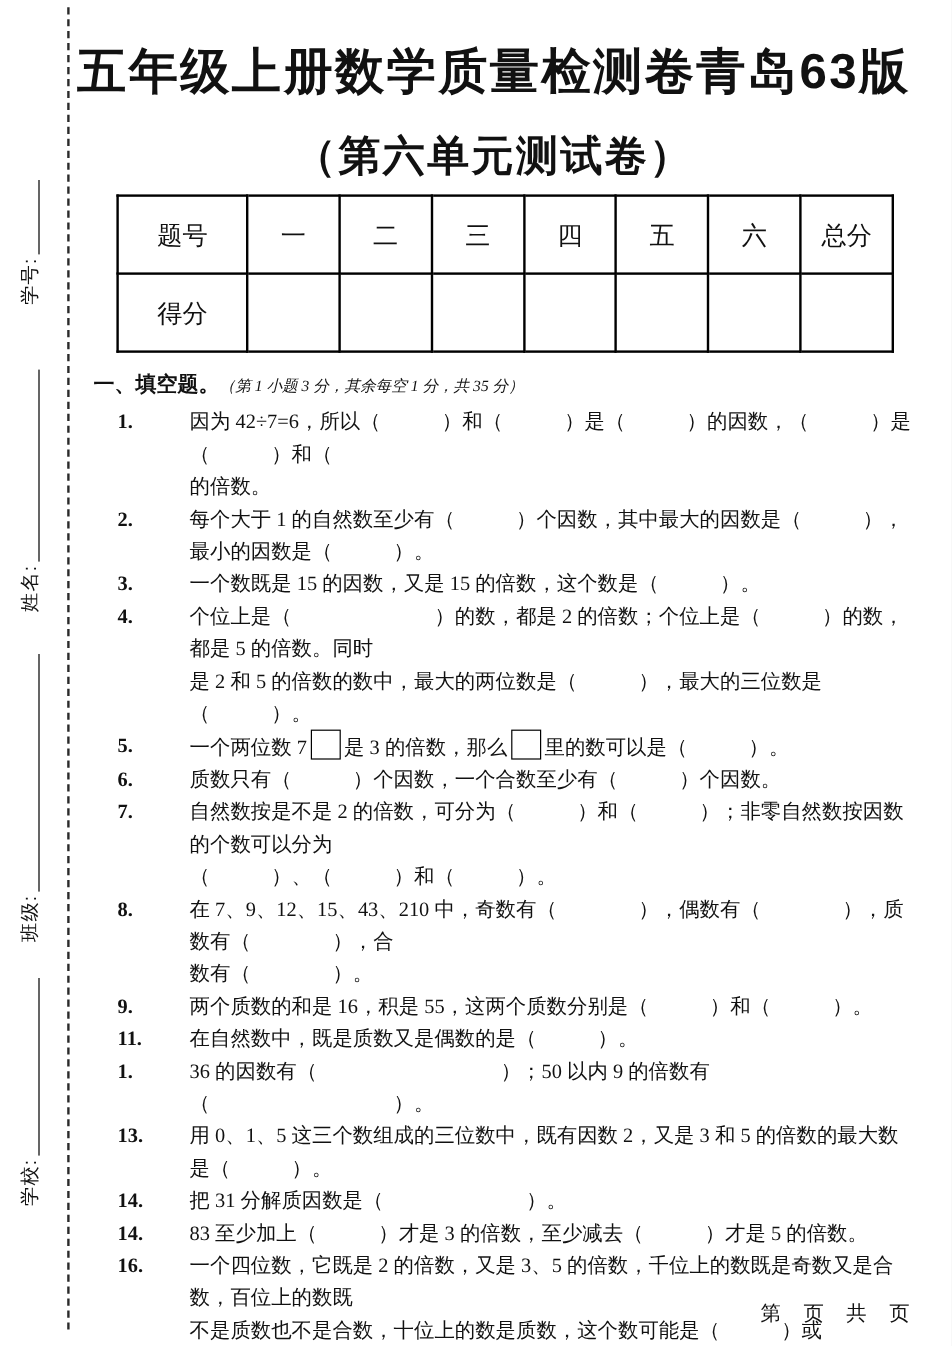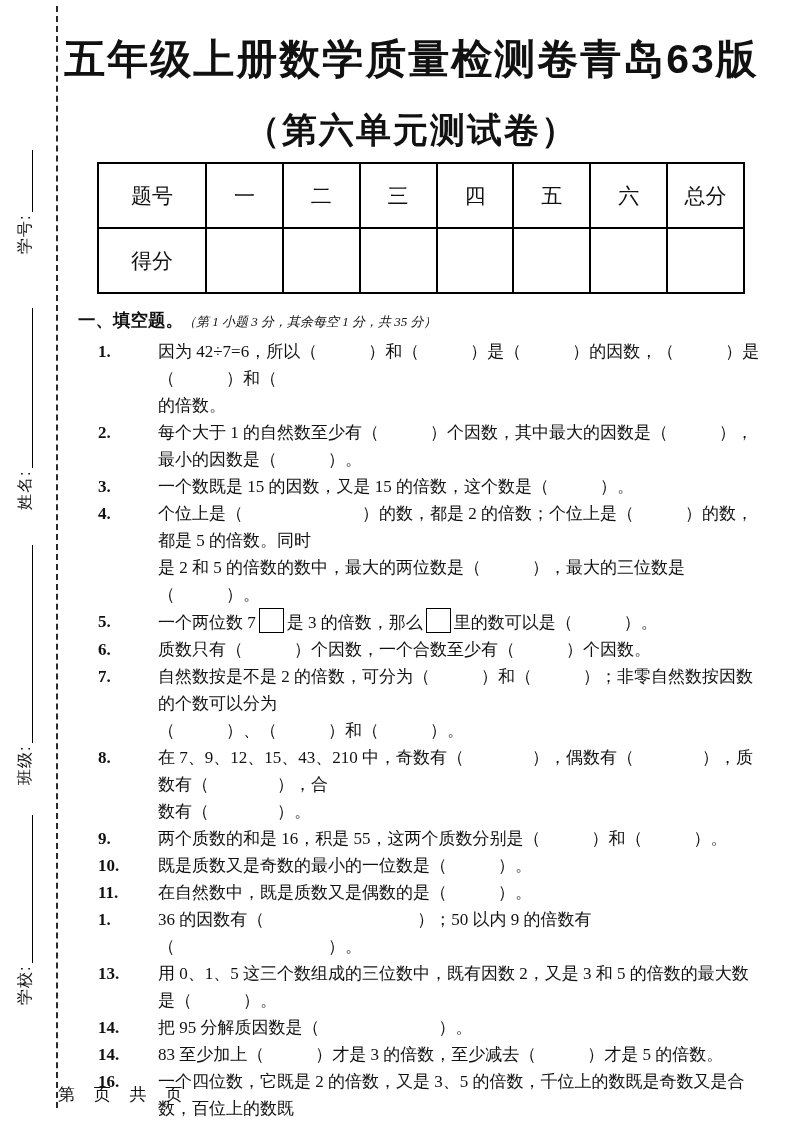--- a/index.html
+++ b/index.html
@@ -32,21 +32,21 @@
   .sec-h{margin:13px 0 2px 20px;font-size:17.5px;font-weight:bold;line-height:27px;
          font-family:"Liberation Sans",sans-serif;}
   .sec-note{font-weight:normal;font-size:13px;font-style:italic;
             font-family:"Liberation Serif",serif;}
   .qlist{margin:3px 0 0 40px;}
   .q{display:flex;align-items:flex-start;font-size:17px;line-height:27px;}
   .qnum{flex:0 0 28px;font-weight:bold;}
   .qbody{flex:1;white-space:pre-wrap;margin-left:32px;}
   .bbox{display:inline-block;width:23px;height:23px;border:1.7px solid #000;
         vertical-align:-5px;margin:0 3px;}
-  .footer{position:absolute;bottom:16px;left:58px;width:707px;text-align:left;
+  .footer{position:absolute;bottom:16px;left:58px;width:707px;text-align:right;
           font-size:17px;letter-spacing:7px;font-family:"Liberation Sans",sans-serif;}
 </style>
 </head>
 <body>
 
 <div class="page">
 
   <div class="dash-line"></div>
 
   <div class="seal-field sf1">
@@ -134,38 +134,34 @@
         <div class="q">
           <span class="qnum">8.</span>
           <div class="qbody">在 7、9、12、15、43、210 中，奇数有（　　　　），偶数有（　　　　），质数有（　　　　），合
 数有（　　　　）。</div>
         </div>
         <div class="q">
           <span class="qnum">9.</span>
           <div class="qbody">两个质数的和是 16，积是 55，这两个质数分别是（　　　）和（　　　）。</div>
         </div>
         <div class="q">
-          <span class="qnum">10.</span>
-          <div class="qbody">既是质数又是奇数的最小的一位数是（　　　）。</div>
-        </div>
-        <div class="q">
           <span class="qnum">11.</span>
           <div class="qbody">在自然数中，既是质数又是偶数的是（　　　）。</div>
         </div>
         <div class="q">
           <span class="qnum">1.</span>
           <div class="qbody">36 的因数有（　　　　　　　　　）；50 以内 9 的倍数有（　　　　　　　　　）。</div>
         </div>
         <div class="q">
           <span class="qnum">13.</span>
           <div class="qbody">用 0、1、5 这三个数组成的三位数中，既有因数 2，又是 3 和 5 的倍数的最大数是（　　　）。</div>
         </div>
         <div class="q">
           <span class="qnum">14.</span>
-          <div class="qbody">把 95 分解质因数是（　　　　　　　）。</div>
+          <div class="qbody">把 31 分解质因数是（　　　　　　　）。</div>
         </div>
         <div class="q">
           <span class="qnum">14.</span>
           <div class="qbody">83 至少加上（　　　）才是 3 的倍数，至少减去（　　　）才是 5 的倍数。</div>
         </div>
         <div class="q">
           <span class="qnum">16.</span>
           <div class="qbody">一个四位数，它既是 2 的倍数，又是 3、5 的倍数，千位上的数既是奇数又是合数，百位上的数既
 不是质数也不是合数，十位上的数是质数，这个数可能是（　　　）或（　　　）。</div>
         </div>

